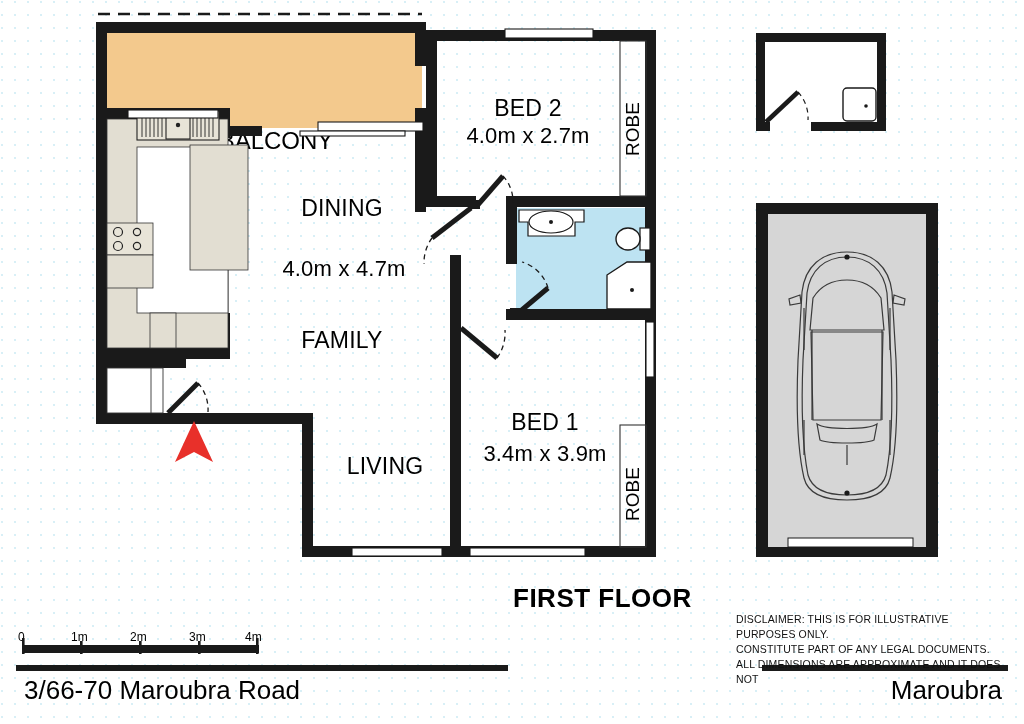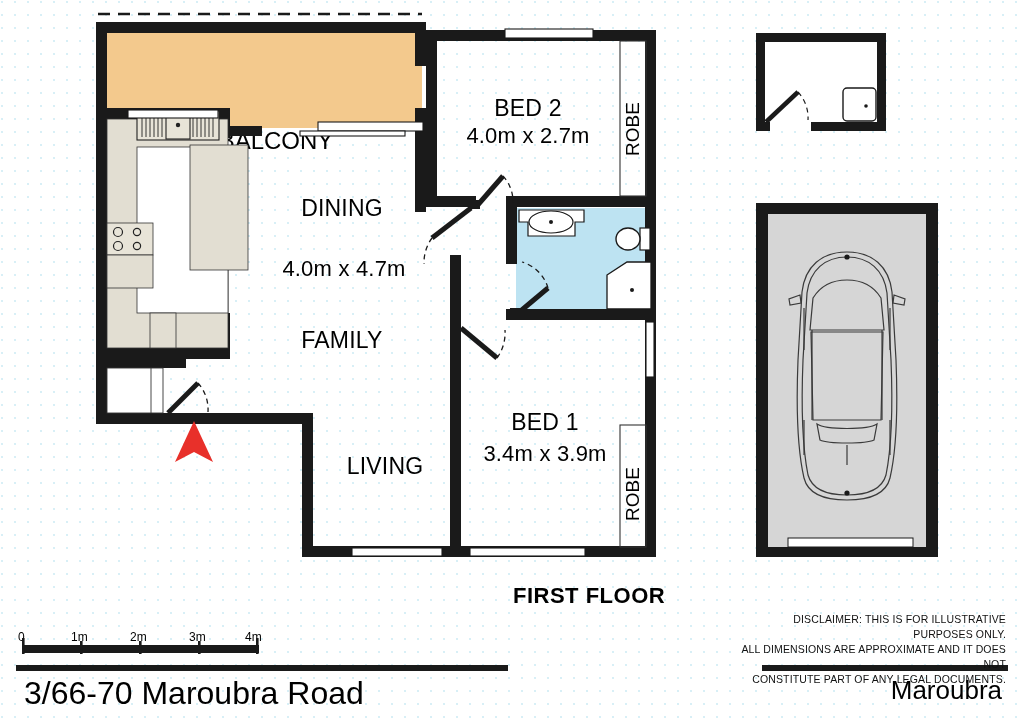--- a/index.html
+++ b/index.html
@@ -49,32 +49,31 @@
     transform-origin: 50% 50%;
     transform: rotate(-90deg);
   }
   .ctr { text-align: center; }
 
   .disclaimer {
     position: absolute;
     right: 18px;
     top: 612px;
     width: 270px;
-    text-align: right;
     font-size: 10.5px;
     line-height: 15px;
     color: #111;
     letter-spacing: 0.15px;
     z-index: 6;
   }
   .footer-left {
     position: absolute;
     left: 24px;
     top: 675px;
-    font-size: 32px;
+    font-size: 26px;
     color: #000;
     z-index: 6;
   }
   .footer-right {
     position: absolute;
     right: 22px;
     top: 675px;
     font-size: 26px;
     color: #000;
     z-index: 6;
@@ -355,31 +354,31 @@
     <div class="txt" style="left:846px; top:57px; font-size:17px;">WM</div>
 
     <div class="txt vert" style="left:831px; top:375px; width:180px; margin-left:-90px; text-align:center; font-size:24px;">GARAGE</div>
     <div class="txt vert" style="left:862px; top:375px; width:190px; margin-left:-95px; text-align:center; font-size:23px;">2.7m x 5.9m</div>
 
     <div class="txt small-lbl" style="left:106px; top:243px; font-size:17px;">W/D</div>
     <div class="txt tiny-lbl vert" style="left:163px; top:322px; width:40px; margin-left:-20px; text-align:center; font-size:15px;">C'B</div>
     <div class="txt small-lbl" style="left:192px; top:313px; font-size:17px;">F</div>
     <div class="txt tiny-lbl vert" style="left:123px; top:373px; width:44px; margin-left:-22px; text-align:center; font-size:18px;">C'B</div>
 
-    <div class="txt" style="left:513px; top:583px; font-size:22px; font-weight:700; letter-spacing:0.5px;">FIRST FLOOR</div>
+    <div class="txt" style="left:513px; top:583px; font-size:26px; font-weight:700; letter-spacing:0.5px;">FIRST FLOOR</div>
 
     <div class="scale-lbl" style="left:18px; top:630px;">0</div>
     <div class="scale-lbl" style="left:71px; top:630px;">1m</div>
     <div class="scale-lbl" style="left:130px; top:630px;">2m</div>
     <div class="scale-lbl" style="left:189px; top:630px;">3m</div>
     <div class="scale-lbl" style="left:245px; top:630px;">4m</div>
   </div>
 
   <div class="disclaimer">
     <div>DISCLAIMER: THIS IS FOR ILLUSTRATIVE PURPOSES ONLY.</div>
+    <div>CONSTITUTE PART OF ANY LEGAL DOCUMENTS.</div>
     <div>ALL DIMENSIONS ARE APPROXIMATE AND IT DOES NOT</div>
-    <div>CONSTITUTE PART OF ANY LEGAL DOCUMENTS.</div>
   </div>
 
   <div class="footer-left">3/66-70 Maroubra Road</div>
   <div class="footer-right">Maroubra</div>
 
 </div>
 
 </body></html>

